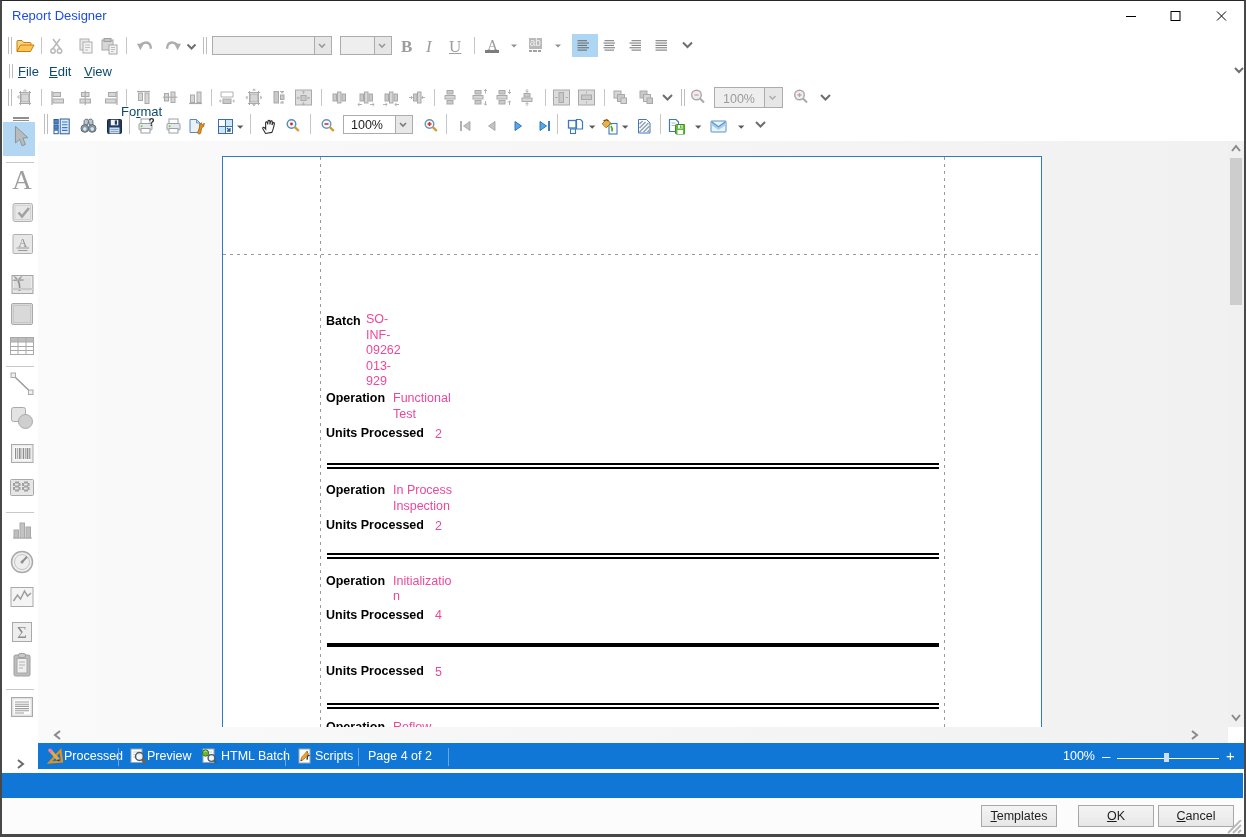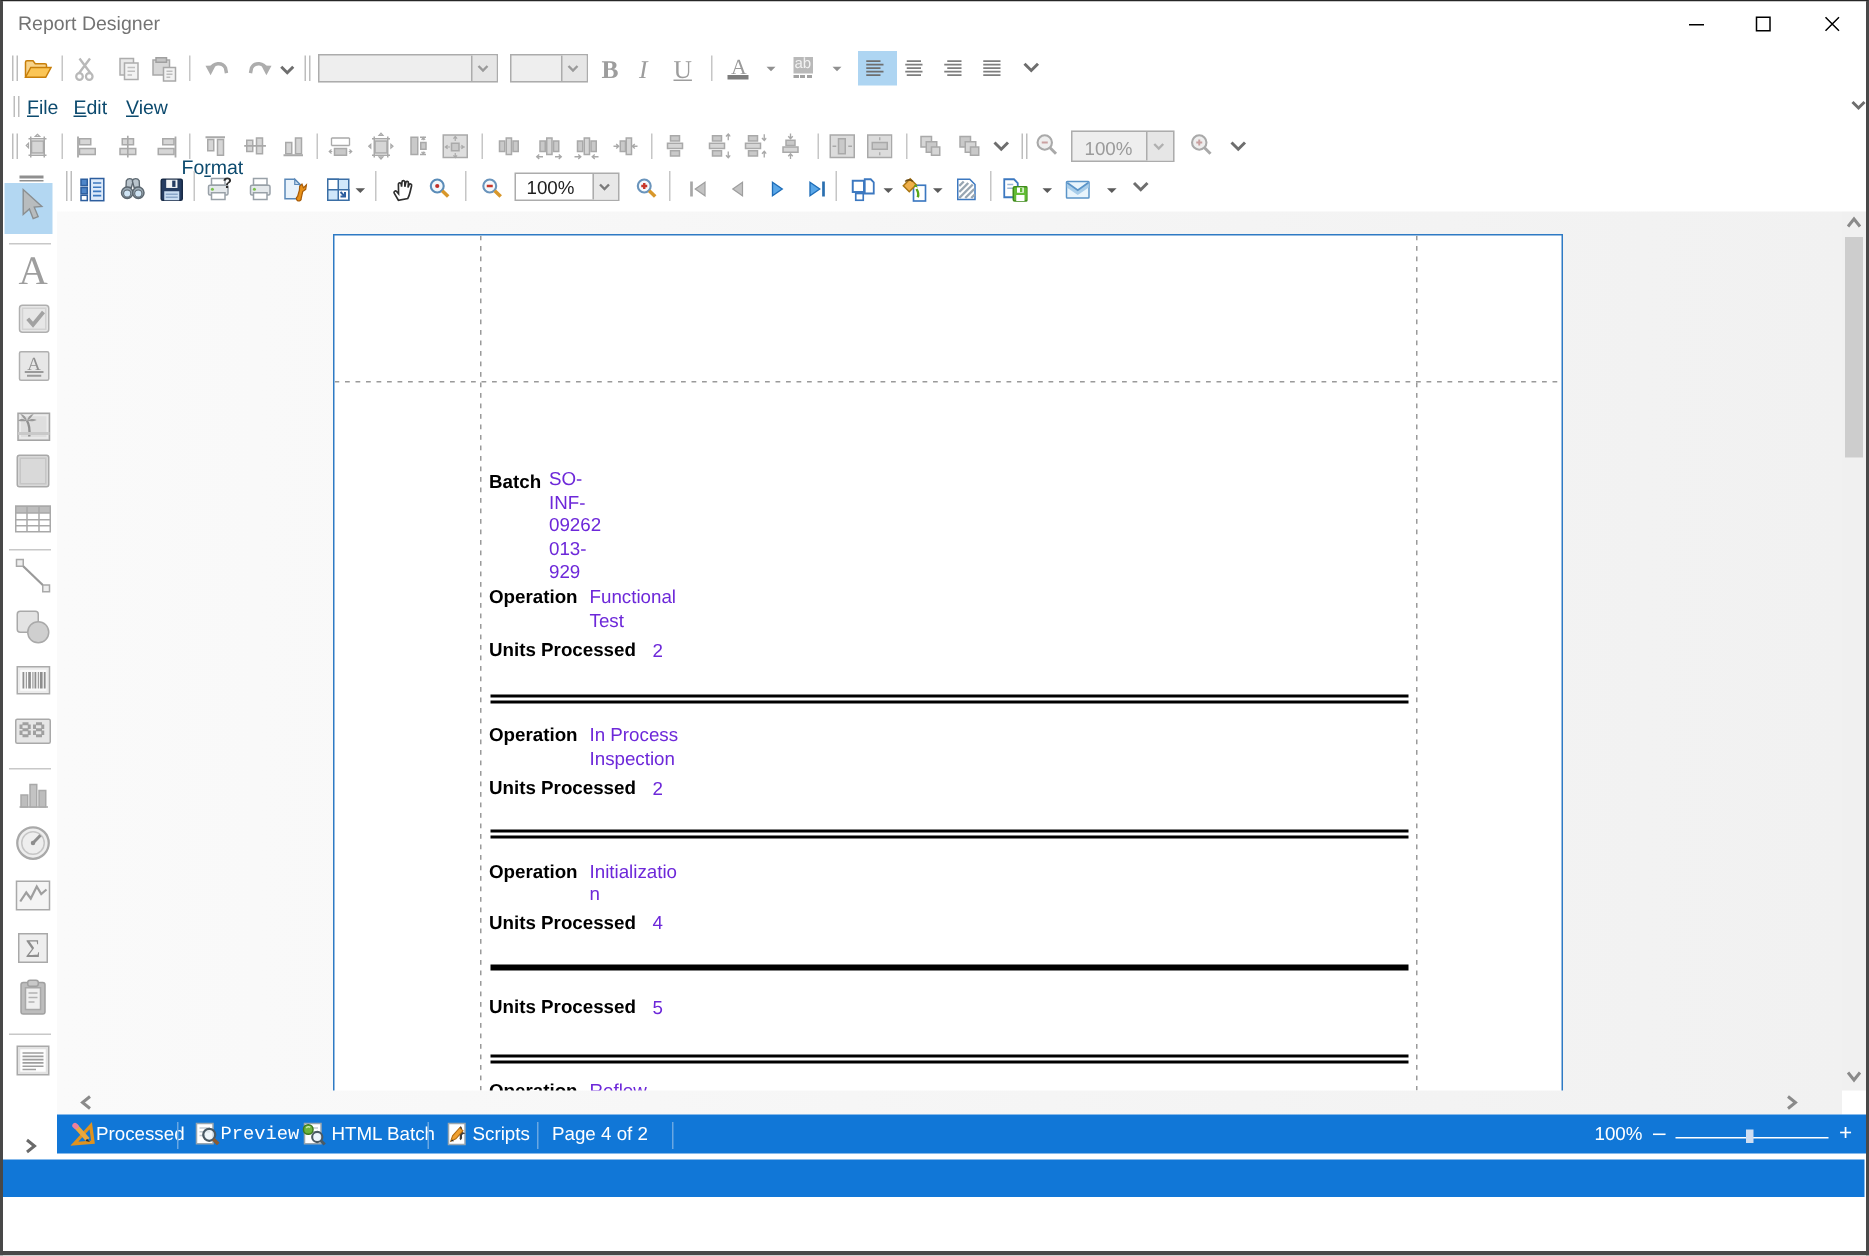--- a/index.html
+++ b/index.html
@@ -4,21 +4,21 @@
 <style>
 html,body{margin:0;padding:0;}
 body{width:1246px;height:837px;position:relative;overflow:hidden;
   font-family:"Liberation Sans",sans-serif;background:#fff;}
 .abs{position:absolute;}
 #win{position:absolute;left:0;top:0;width:1246px;height:837px;
   border-left:2px solid #484848;border-right:2px solid #484848;border-bottom:3px solid #484848;
   border-top:1px solid #262626;box-sizing:border-box;background:#fff;}
 
 #titlebar{position:absolute;left:0;top:0;width:100%;height:30px;background:#fff;}
-#titletext{position:absolute;left:10px;top:7px;font-size:13px;color:#737373;}
+#titletext{position:absolute;left:10px;top:7px;font-size:13px;color:#1d4ed8;}
 .winbtn{position:absolute;top:0;width:45px;height:30px;color:#000;}
 
 .sep{position:absolute;width:1px;background:#c6c6c6;}
 .grip{position:absolute;width:2px;border-left:1px solid #bdbdbd;border-right:1px solid #bdbdbd;}
 .chev{fill:none;stroke:#6e6e6e;stroke-width:2;}
 .menu{position:absolute;top:63px;font-size:13px;color:#0c4a6e;}
 .menu u{text-decoration:underline;}
 
 .combo{position:absolute;box-sizing:border-box;border:1px solid #acacac;background:#eee;}
 .combo .btn{position:absolute;right:0;top:0;bottom:0;width:16px;border-left:1px solid #acacac;background:#e6e6e6;}
@@ -28,21 +28,21 @@
 #page{position:absolute;left:184px;top:15px;width:820px;height:570.5px;overflow:hidden;
   background:#fff;border:1px solid #2e7ac4;border-bottom:none;box-sizing:border-box;}
 .vdash{position:absolute;top:0;bottom:0;width:1px;
   background-image:linear-gradient(to bottom,#9a9a9a 50%,transparent 50%);background-size:1px 7px;}
 .hdash{position:absolute;left:0;right:0;height:1px;
   background-image:linear-gradient(to right,#9a9a9a 50%,transparent 50%);background-size:7px 1px;}
 .dline{position:absolute;left:104px;width:612px;height:6px;box-sizing:border-box;
   border-top:2px solid #000;border-bottom:2px solid #000;}
 .sline{position:absolute;left:104px;width:612px;background:#000;}
 .lbl{position:absolute;font-weight:bold;font-size:12.5px;color:#000;white-space:nowrap;}
-.val{position:absolute;font-size:12.5px;color:#6d28d9;line-height:15.6px;white-space:nowrap;}
+.val{position:absolute;font-size:12.5px;color:#ec4899;line-height:15.6px;white-space:nowrap;}
 
 #vscroll{position:absolute;left:1226px;top:140px;width:16px;height:586px;background:#f0f0f0;}
 #vthumb{position:absolute;left:2px;top:17px;width:12px;height:147px;background:#cdcdcd;}
 
 #toolbox{position:absolute;left:0;top:110px;width:36px;height:660px;background:#fff;}
 .tbsep{position:absolute;left:5px;width:28px;height:1px;background:#c8c8c8;}
 
 #statusbar{position:absolute;left:36px;top:742px;width:1206px;height:26px;background:#1177d7;color:#fff;font-size:12.5px;}
 .stsep{position:absolute;top:5px;width:1px;height:18px;background:#6aa7e2;}
 #bluestrip{position:absolute;left:0;top:772px;width:1241px;height:25px;background:#1177d7;}
@@ -636,21 +636,21 @@
       <rect x="1.2" y="0.8" width="4.2" height="3.6" rx="1.6" fill="#ee7f9e" transform="rotate(42 3.3 2.6)"></rect>
     </svg>
     <div class="abs" style="left:26px;top:6px;">Processed</div>
     <div class="stsep" style="left:80px;"></div>
     <svg class="abs" style="left:92px;top:5px" width="17" height="17" viewBox="0 0 17 17">
       <rect x="1" y="1" width="11" height="13.5" fill="#fff" stroke="#9aa7b0"></rect>
       <path d="M3 4 h7 M3 6.5 h7 M3 9 h4" stroke="#c3ccd2" stroke-width="1"></path>
       <circle cx="9.5" cy="8.5" r="4" fill="#eaf3fa" fill-opacity="0.7" stroke="#4a5a64" stroke-width="1.5"></circle>
       <path d="M12.3 11.5 l3.2 3.2" stroke="#8a5a30" stroke-width="2.4"></path>
     </svg>
-    <div class="abs" style="left:109px;top:6px;font-family:Liberation Mono, monospace;">Preview</div>
+    <div class="abs" style="left:109px;top:6px;">Preview</div>
     <svg class="abs" style="left:163px;top:5px" width="17" height="17" viewBox="0 0 17 17">
       <rect x="2" y="1" width="11" height="13.5" fill="#fff" stroke="#9aa7b0"></rect>
       <path d="M4 4 h7 M4 6.5 h7" stroke="#c3ccd2" stroke-width="1"></path>
       <circle cx="4.5" cy="5" r="3.2" fill="#6cb43c" stroke="#3e7a1e"></circle>
       <path d="M3.2 4 a1.8 1.8 0 0 1 2.6 -0.4" stroke="#c8e8a8" stroke-width="1" fill="none"></path>
       <circle cx="10.5" cy="10" r="3.4" fill="#e8f2fa" fill-opacity="0.8" stroke="#4a5a64" stroke-width="1.4"></circle>
       <path d="M13 12.5 l2.5 2.5" stroke="#4a5a64" stroke-width="2"></path>
     </svg>
     <div class="abs" style="left:183px;top:6px;">HTML Batch</div>
     <div class="stsep" style="left:247px;"></div>
@@ -665,13 +665,21 @@
     <div class="abs" style="left:330px;top:6px;">Page 4 of 2</div>
     <div class="stsep" style="left:410px;"></div>
     <div class="abs" style="left:1025px;top:6px;">100%</div>
     <div class="abs" style="left:1064px;top:4px;font-size:15px;">–</div>
     <div class="abs" style="left:1079px;top:14.5px;width:102px;height:1.5px;background:#fff;"></div>
     <div class="abs" style="left:1126px;top:10px;width:5px;height:9px;background:#cfdef2;"></div>
     <div class="abs" style="left:1188px;top:4px;font-size:15px;">+</div>
   </div>
   <div id="bluestrip"></div>
 
+  <div id="footer">
+    <div class="fbtn" style="left:979px;width:76px;"><u>T</u>emplates</div>
+    <div class="fbtn" style="left:1076px;width:76px;"><u>O</u>K</div>
+    <div class="fbtn" style="left:1156px;width:76px;"><u>C</u>ancel</div>
+    <svg class="abs" style="left:1200px;top:22px" width="40" height="14">
+      <path d="M26 13 L39 0 M31 13 L39 5 M36 13 L39 10" stroke="#b8b8b8" stroke-width="1.8" fill="none"></path>
+    </svg>
+  </div>
 </div>
 
 </body></html>

